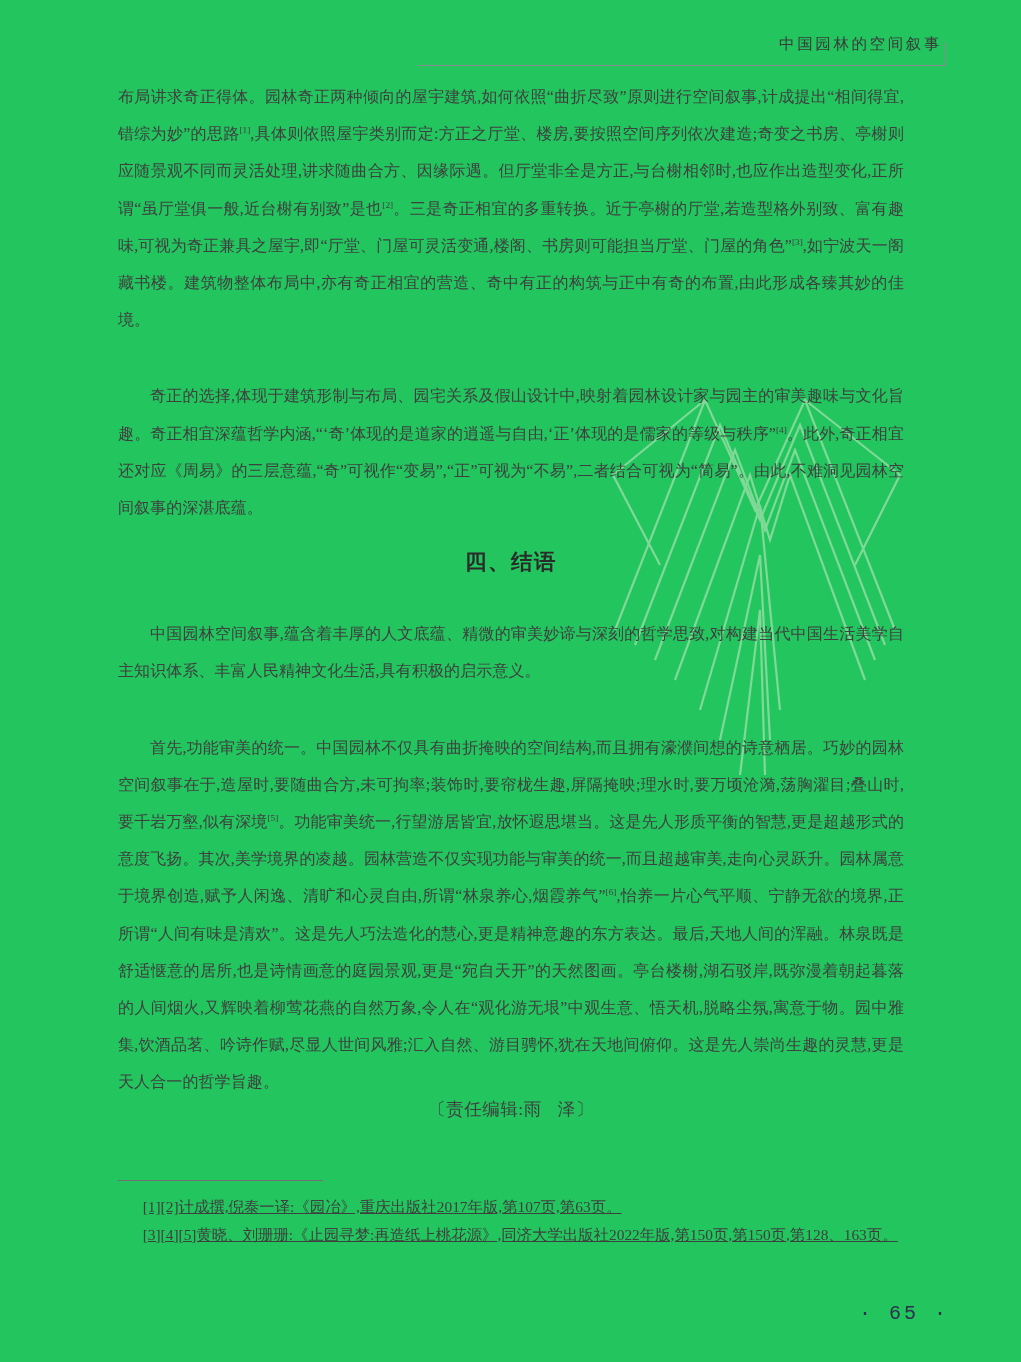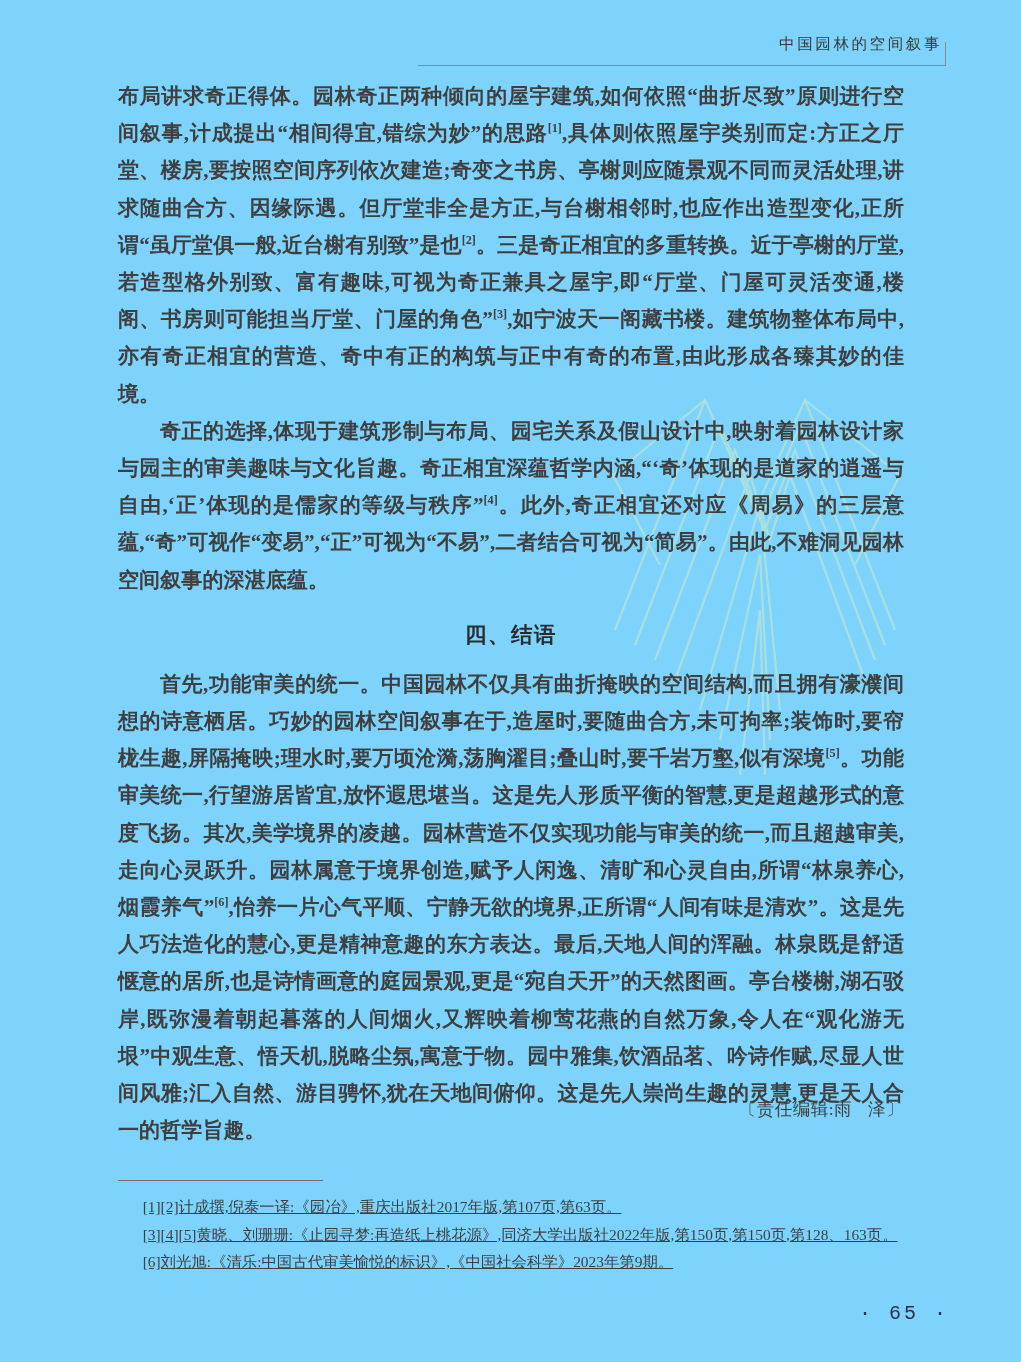--- a/index.html
+++ b/index.html
@@ -8,21 +8,21 @@
     background: #ffffff;
   }
   body {
     font-family: "Liberation Serif", "DejaVu Serif", serif;
     color: #3a3a3a;
   }
   .page {
     position: relative;
     width: 1021px;
     height: 1362px;
-    background: #7dd3fc;
+    background: #22c55e;
     overflow: hidden;
     box-sizing: border-box;
   }
 
   
   .watermark {
     position: absolute;
     left: 555px;
     top: 380px;
     width: 400px;
@@ -71,30 +71,30 @@
   
   .content {
     position: absolute;
     left: 118px;
     top: 78px;
     width: 786px;
     z-index: 2;
   }
   p.para {
     margin: 0;
-    font-size: 21px;
+    font-size: 16px;
     line-height: 37.2px;
     text-align: justify;
     text-justify: inter-ideograph;
     letter-spacing: 0.1px;
     color: #3f3f3f;
-    font-weight: bold;
   }
   p.para.indent {
     text-indent: 2em;
+    margin-top: 39px;
   }
   sup.fn {
     font-size: 0.58em;
     vertical-align: super;
     line-height: 0;
     letter-spacing: 0;
   }
 
   
   .section-heading {
@@ -106,21 +106,21 @@
     color: #2b2b2b;
     font-family: Liberation Serif, serif;
   }
 
   
   .editor-credit {
     position: absolute;
     left: 118px;
     top: 1097px;
     width: 786px;
-    text-align: right;
+    text-align: center;
     font-size: 17.5px;
     letter-spacing: 0.5px;
     color: #3f3f3f;
     z-index: 2;
   }
   .editor-credit .gap { display: inline-block; width: 16px; }
 
   
   .fn-rule {
     position: absolute;
@@ -183,30 +183,30 @@
     <div class="runhead-tick"></div>
     <div class="runhead-title">中国园林的空间叙事</div>
   </div>
 
   <div class="content">
     <p class="para">布局讲求奇正得体。园林奇正两种倾向的屋宇建筑,如何依照“曲折尽致”原则进行空间叙事,计成提出“相间得宜,错综为妙”的思路<sup class="fn">[1]</sup>,具体则依照屋宇类别而定:方正之厅堂、楼房,要按照空间序列依次建造;奇变之书房、亭榭则应随景观不同而灵活处理,讲求随曲合方、因缘际遇。但厅堂非全是方正,与台榭相邻时,也应作出造型变化,正所谓“虽厅堂俱一般,近台榭有别致”是也<sup class="fn">[2]</sup>。三是奇正相宜的多重转换。近于亭榭的厅堂,若造型格外别致、富有趣味,可视为奇正兼具之屋宇,即“厅堂、门屋可灵活变通,楼阁、书房则可能担当厅堂、门屋的角色”<sup class="fn">[3]</sup>,如宁波天一阁藏书楼。建筑物整体布局中,亦有奇正相宜的营造、奇中有正的构筑与正中有奇的布置,由此形成各臻其妙的佳境。</p>
     <p class="para indent">奇正的选择,体现于建筑形制与布局、园宅关系及假山设计中,映射着园林设计家与园主的审美趣味与文化旨趣。奇正相宜深蕴哲学内涵,“‘奇’体现的是道家的逍遥与自由,‘正’体现的是儒家的等级与秩序”<sup class="fn">[4]</sup>。此外,奇正相宜还对应《周易》的三层意蕴,“奇”可视作“变易”,“正”可视为“不易”,二者结合可视为“简易”。由此,不难洞见园林空间叙事的深湛底蕴。</p>
 
     <h2 class="section-heading">四、结语</h2>
 
+    <p class="para indent">中国园林空间叙事,蕴含着丰厚的人文底蕴、精微的审美妙谛与深刻的哲学思致,对构建当代中国生活美学自主知识体系、丰富人民精神文化生活,具有积极的启示意义。</p>
     <p class="para indent">首先,功能审美的统一。中国园林不仅具有曲折掩映的空间结构,而且拥有濠濮间想的诗意栖居。巧妙的园林空间叙事在于,造屋时,要随曲合方,未可拘率;装饰时,要帘栊生趣,屏隔掩映;理水时,要万顷沧漪,荡胸濯目;叠山时,要千岩万壑,似有深境<sup class="fn">[5]</sup>。功能审美统一,行望游居皆宜,放怀遐思堪当。这是先人形质平衡的智慧,更是超越形式的意度飞扬。其次,美学境界的凌越。园林营造不仅实现功能与审美的统一,而且超越审美,走向心灵跃升。园林属意于境界创造,赋予人闲逸、清旷和心灵自由,所谓“林泉养心,烟霞养气”<sup class="fn">[6]</sup>,怡养一片心气平顺、宁静无欲的境界,正所谓“人间有味是清欢”。这是先人巧法造化的慧心,更是精神意趣的东方表达。最后,天地人间的浑融。林泉既是舒适惬意的居所,也是诗情画意的庭园景观,更是“宛自天开”的天然图画。亭台楼榭,湖石驳岸,既弥漫着朝起暮落的人间烟火,又辉映着柳莺花燕的自然万象,令人在“观化游无垠”中观生意、悟天机,脱略尘氛,寓意于物。园中雅集,饮酒品茗、吟诗作赋,尽显人世间风雅;汇入自然、游目骋怀,犹在天地间俯仰。这是先人崇尚生趣的灵慧,更是天人合一的哲学旨趣。</p>
   </div>
 
   <div class="editor-credit">
     <span>〔</span><span>责任编辑:</span><span>雨</span><span class="gap"></span><span>泽</span><span>〕</span>
   </div>
 
   <div class="fn-rule"></div>
 
   <div class="footnotes">
     <div class="fn-line">[1][2]计成撰,倪泰一译:《园冶》,重庆出版社2017年版,第107页,第63页。</div>
     <div class="fn-line">[3][4][5]黄晓、刘珊珊:《止园寻梦:再造纸上桃花源》,同济大学出版社2022年版,第150页,第150页,第128、163页。</div>
-    <div class="fn-line">[6]刘光旭:《清乐:中国古代审美愉悦的标识》,《中国社会科学》2023年第9期。</div>
   </div>
 
   <div class="folio">· 65 ·</div>
 
 </div>
 
 </body></html>

